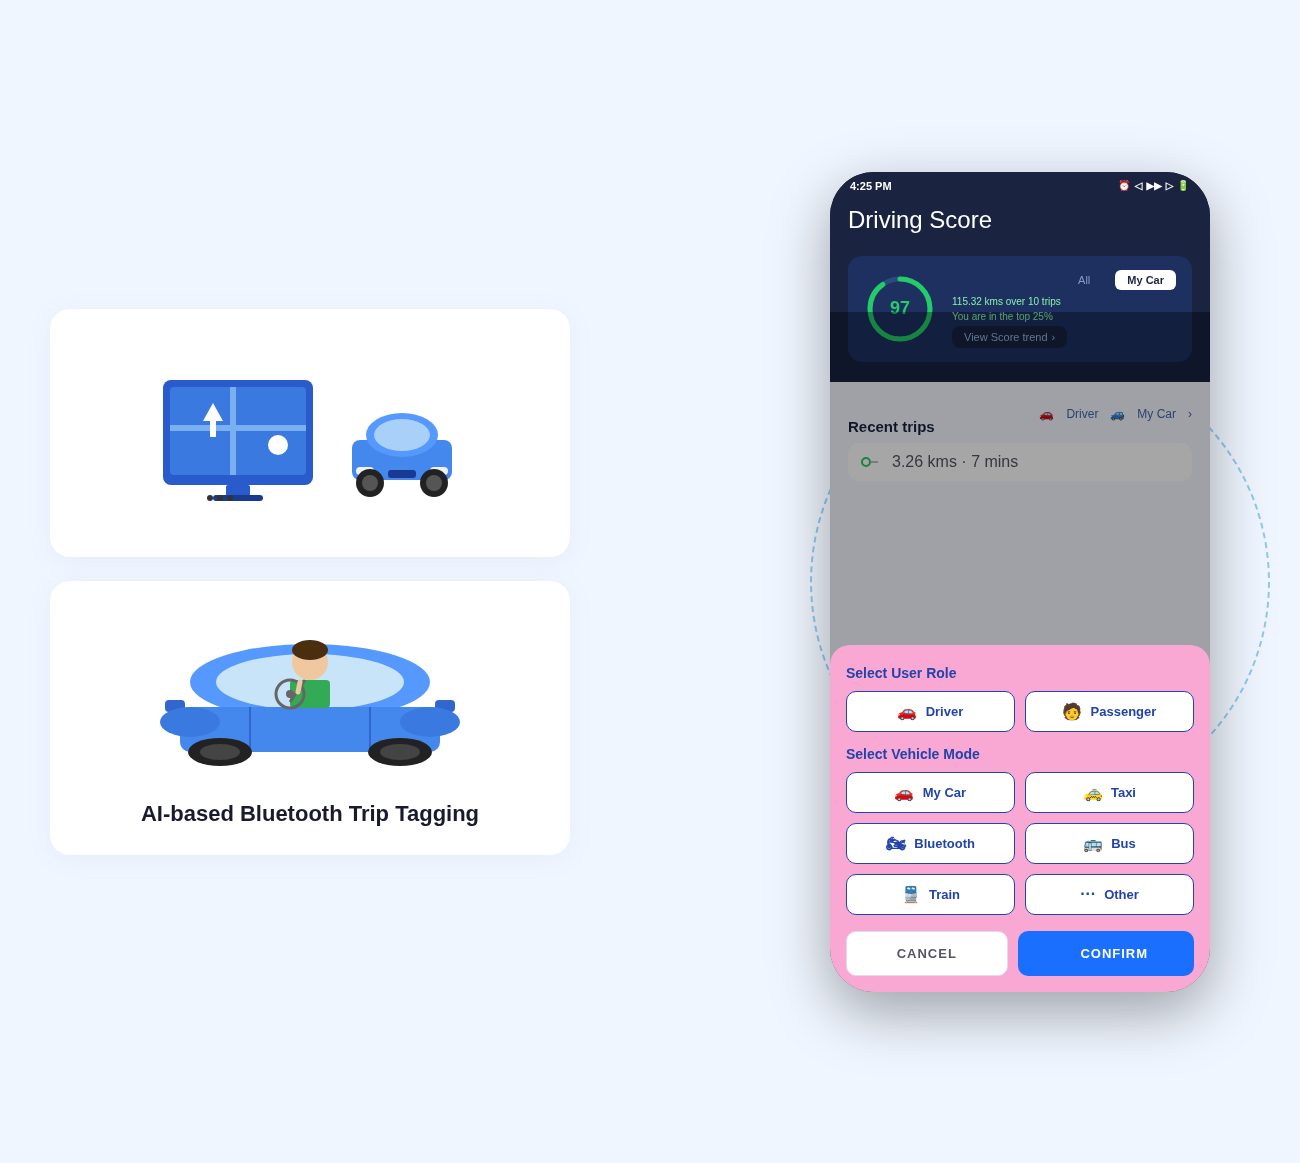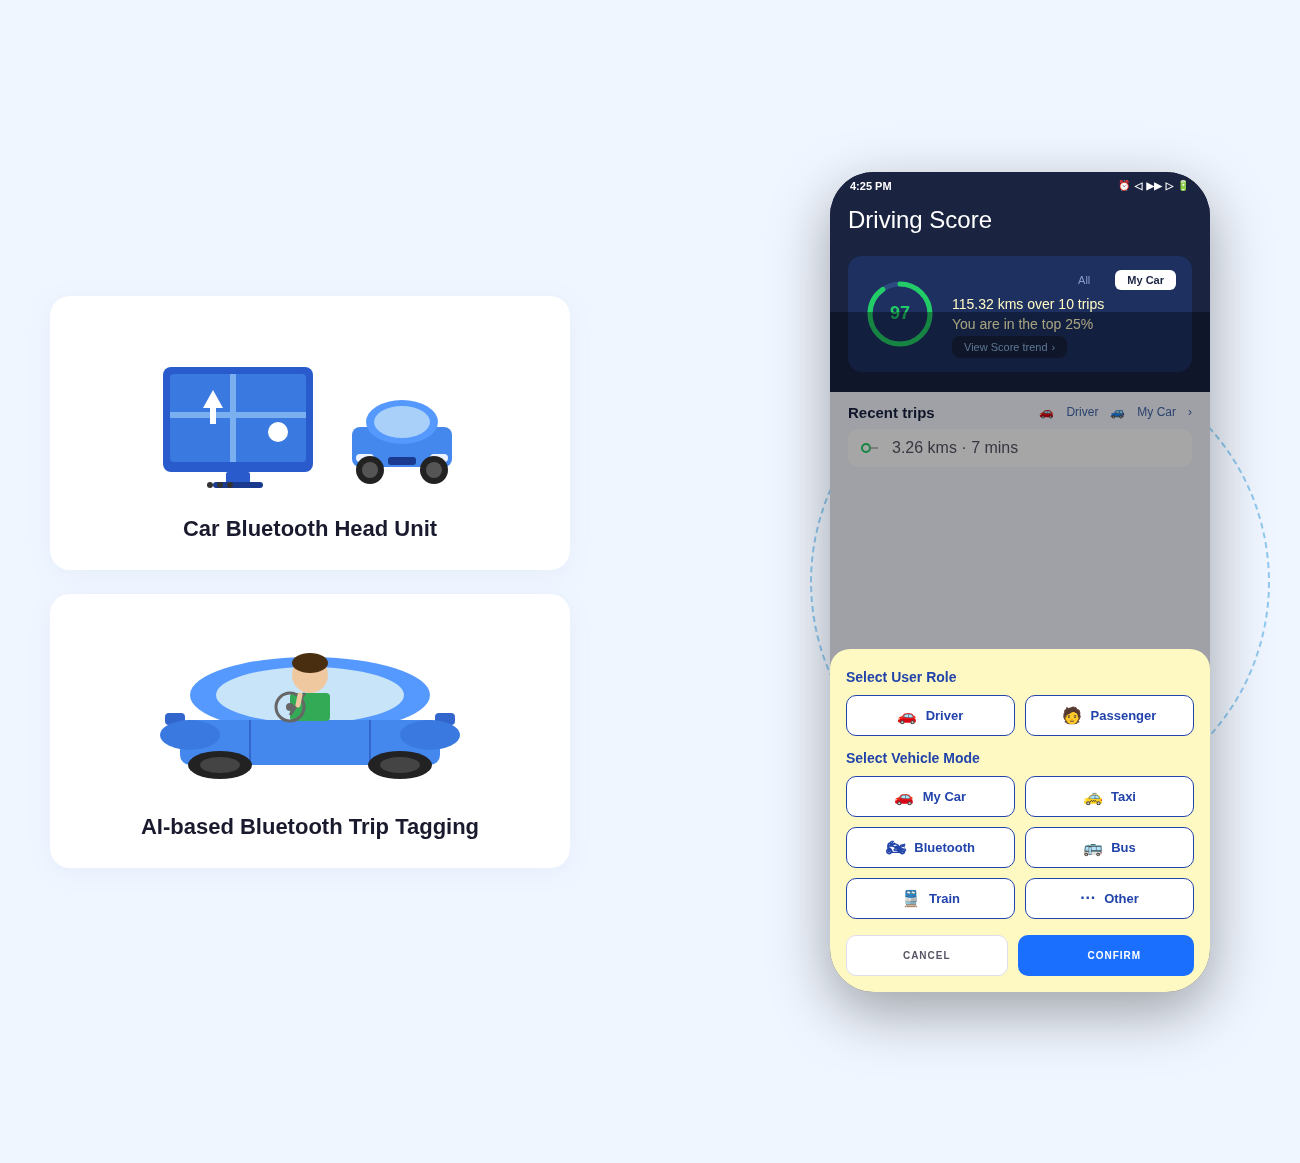--- a/index.html
+++ b/index.html
@@ -160,22 +160,22 @@
     }
     .score-circle {
       width: 72px;
       height: 72px;
       flex-shrink: 0;
     }
     .score-info {
       flex: 1;
     }
     .score-info-text {
-      color: #fef9c3;
-      font-size: 14px;
+      color: #86efac;
+      font-size: 10px;
       margin-bottom: 4px;
     }
     .score-tab {
       padding: 4px 12px;
       font-size: 11px;
       color: #8899cc;
       border-radius: 6px;
     }
     .score-tab.active {
       background: #fff;
@@ -205,20 +205,21 @@
     .recent-trips-header {
       display: flex;
       justify-content: space-between;
       align-items: center;
       margin-bottom: 8px;
     }
     .recent-trips-title {
       font-size: 15px;
       font-weight: 700;
       color: #1a2340;
+      margin-top: 24px;
     }
     .trips-tabs {
       display: flex;
       gap: 12px;
       align-items: center;
       font-size: 12px;
       color: #4466aa;
     }
     .trip-item-preview {
       background: #fff;
@@ -240,21 +241,21 @@
       bottom: 0;
       left: 0;
       right: 0;
       background: rgba(0,0,0,0.35);
       z-index: 5;
       top: 140px;
       display: flex;
       align-items: flex-end;
     }
     .modal-sheet {
-      background: #fef9c3;
+      background: #f9a8d4;
       border-radius: 20px 20px 0 0;
       width: 100%;
       padding: 20px 16px 16px;
     }
     .modal-section-title {
       font-size: 14px;
       font-weight: 700;
       color: #2244aa;
       margin-bottom: 10px;
     }
@@ -288,21 +289,21 @@
       margin-bottom: 16px;
     }
     .modal-actions {
       display: flex;
       gap: 10px;
     }
     .action-btn {
       flex: 1;
       padding: 14px;
       border-radius: 10px;
-      font-size: 10px;
+      font-size: 13px;
       font-weight: 700;
       letter-spacing: 1px;
       cursor: pointer;
       border: none;
       text-transform: uppercase;
     }
     .action-btn.cancel {
       background: #fff;
       border: 1.5px solid #dde;
       color: #556;
@@ -355,21 +356,20 @@
           <rect x="88" y="72" width="18" height="8" rx="4" fill="#fff" opacity="0.9"></rect>
 
           <rect x="46" y="75" width="28" height="8" rx="3" fill="#1a3a90"></rect>
 
           <circle cx="28" cy="88" r="14" fill="#222"></circle>
           <circle cx="28" cy="88" r="8" fill="#555"></circle>
           <circle cx="92" cy="88" r="14" fill="#222"></circle>
           <circle cx="92" cy="88" r="8" fill="#555"></circle>
         </svg>
       </div>
-      <div class="card-title">Car Bluetooth Head Unit</div>
     </div>
 
     <div class="card">
       <div class="card-illustration trip-scene">
 
         <svg width="320" height="155" viewBox="0 0 320 155">
 
           <ellipse cx="160" cy="60" rx="120" ry="38" fill="#5599ff"></ellipse>
 
           <ellipse cx="160" cy="60" rx="94" ry="28" fill="#c8e4f8"></ellipse>

